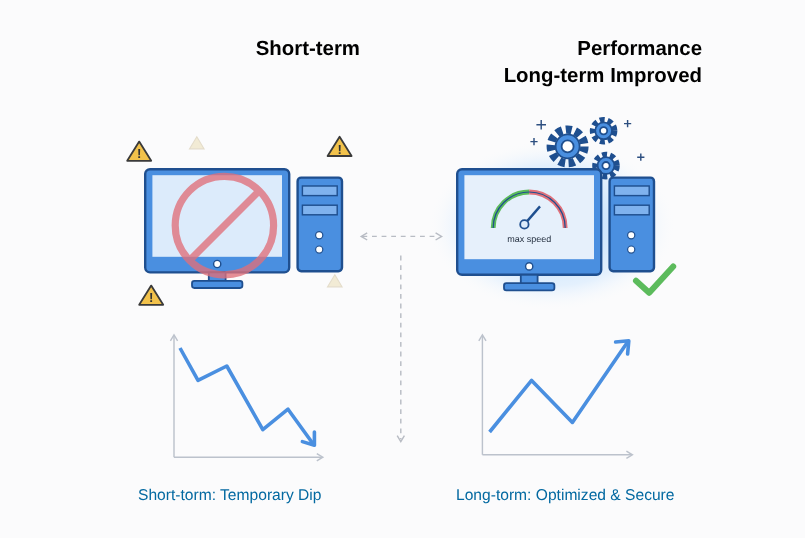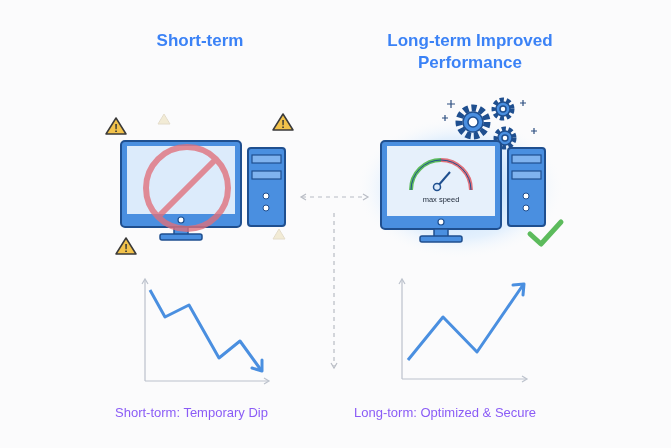--- a/index.html
+++ b/index.html
@@ -1,30 +1,30 @@
 <!DOCTYPE html>
 <html><head>
 <meta charset="utf-8">
 <style>
   html, body { margin:0; padding:0; }
   body { width:671px; height:448px; background:#fbfbfc; position:relative; overflow:hidden;
          font-family:"Liberation Sans", sans-serif; color:#1e2433; }
-  .title { position:absolute; text-align:center; font-weight:bold; font-size:17px; line-height:22px; color:#3b82f6; }
-  .caption { position:absolute; font-size:13px; color:#8b5cf6; }
+  .title { position:absolute; text-align:right; font-weight:bold; font-size:17px; line-height:22px; color:#000000; }
+  .caption { position:absolute; font-size:13px; color:#0369a1; }
   svg { position:absolute; overflow:visible; }
 </style>
 </head>
 <body>
 
 <div class="title" style="left:100px; top:30px; width:200px;">
   <div>Short-term</div>
 </div>
 <div class="title" style="left:355px; top:30px; width:230px;">
+  <div>Performance</div>
   <div>Long-term Improved</div>
-  <div>Performance</div>
 </div>
 
 <svg width="671" height="448" style="left:0;top:0;">
 
   <g>
     <path d="M116 118 L126 134 L106 134 Z" fill="#f2c24b" stroke="#3a3a3a" stroke-width="1.5" stroke-linejoin="round"></path>
     <text x="116" y="132" font-size="11" font-weight="bold" text-anchor="middle" font-family="Liberation Sans, sans-serif" fill="#333">!</text>
   </g>
   <g>
     <path d="M283 114 L293 130 L273 130 Z" fill="#f2c24b" stroke="#3a3a3a" stroke-width="1.5" stroke-linejoin="round"></path>
@@ -145,13 +145,13 @@
     <line x1="402" y1="280" x2="402" y2="379"></line>
     <path d="M399 284 L402 279 L405 284"></path>
     <line x1="402" y1="379" x2="526" y2="379"></line>
     <path d="M522 376 L527 379 L522 382"></path>
   </g>
   <polyline points="408,360 443,317 477,352 523,285" fill="none" stroke="#4a8fe0" stroke-width="3" stroke-linejoin="round"></polyline>
   <path d="M513 285 L524 284 L523 295" fill="none" stroke="#4a8fe0" stroke-width="3" stroke-linejoin="round" stroke-linecap="round"></path>
 </svg>
 
 <div class="caption" style="left:115px; top:405px;">Short-torm: Temporary Dip</div>
-<div class="caption" style="left:354px; top:405px;">Long-torm: Optimized &amp; Secure</div>
+<div class="caption" style="left:380px; top:405px;">Long-torm: Optimized &amp; Secure</div>
 
 </body></html>

